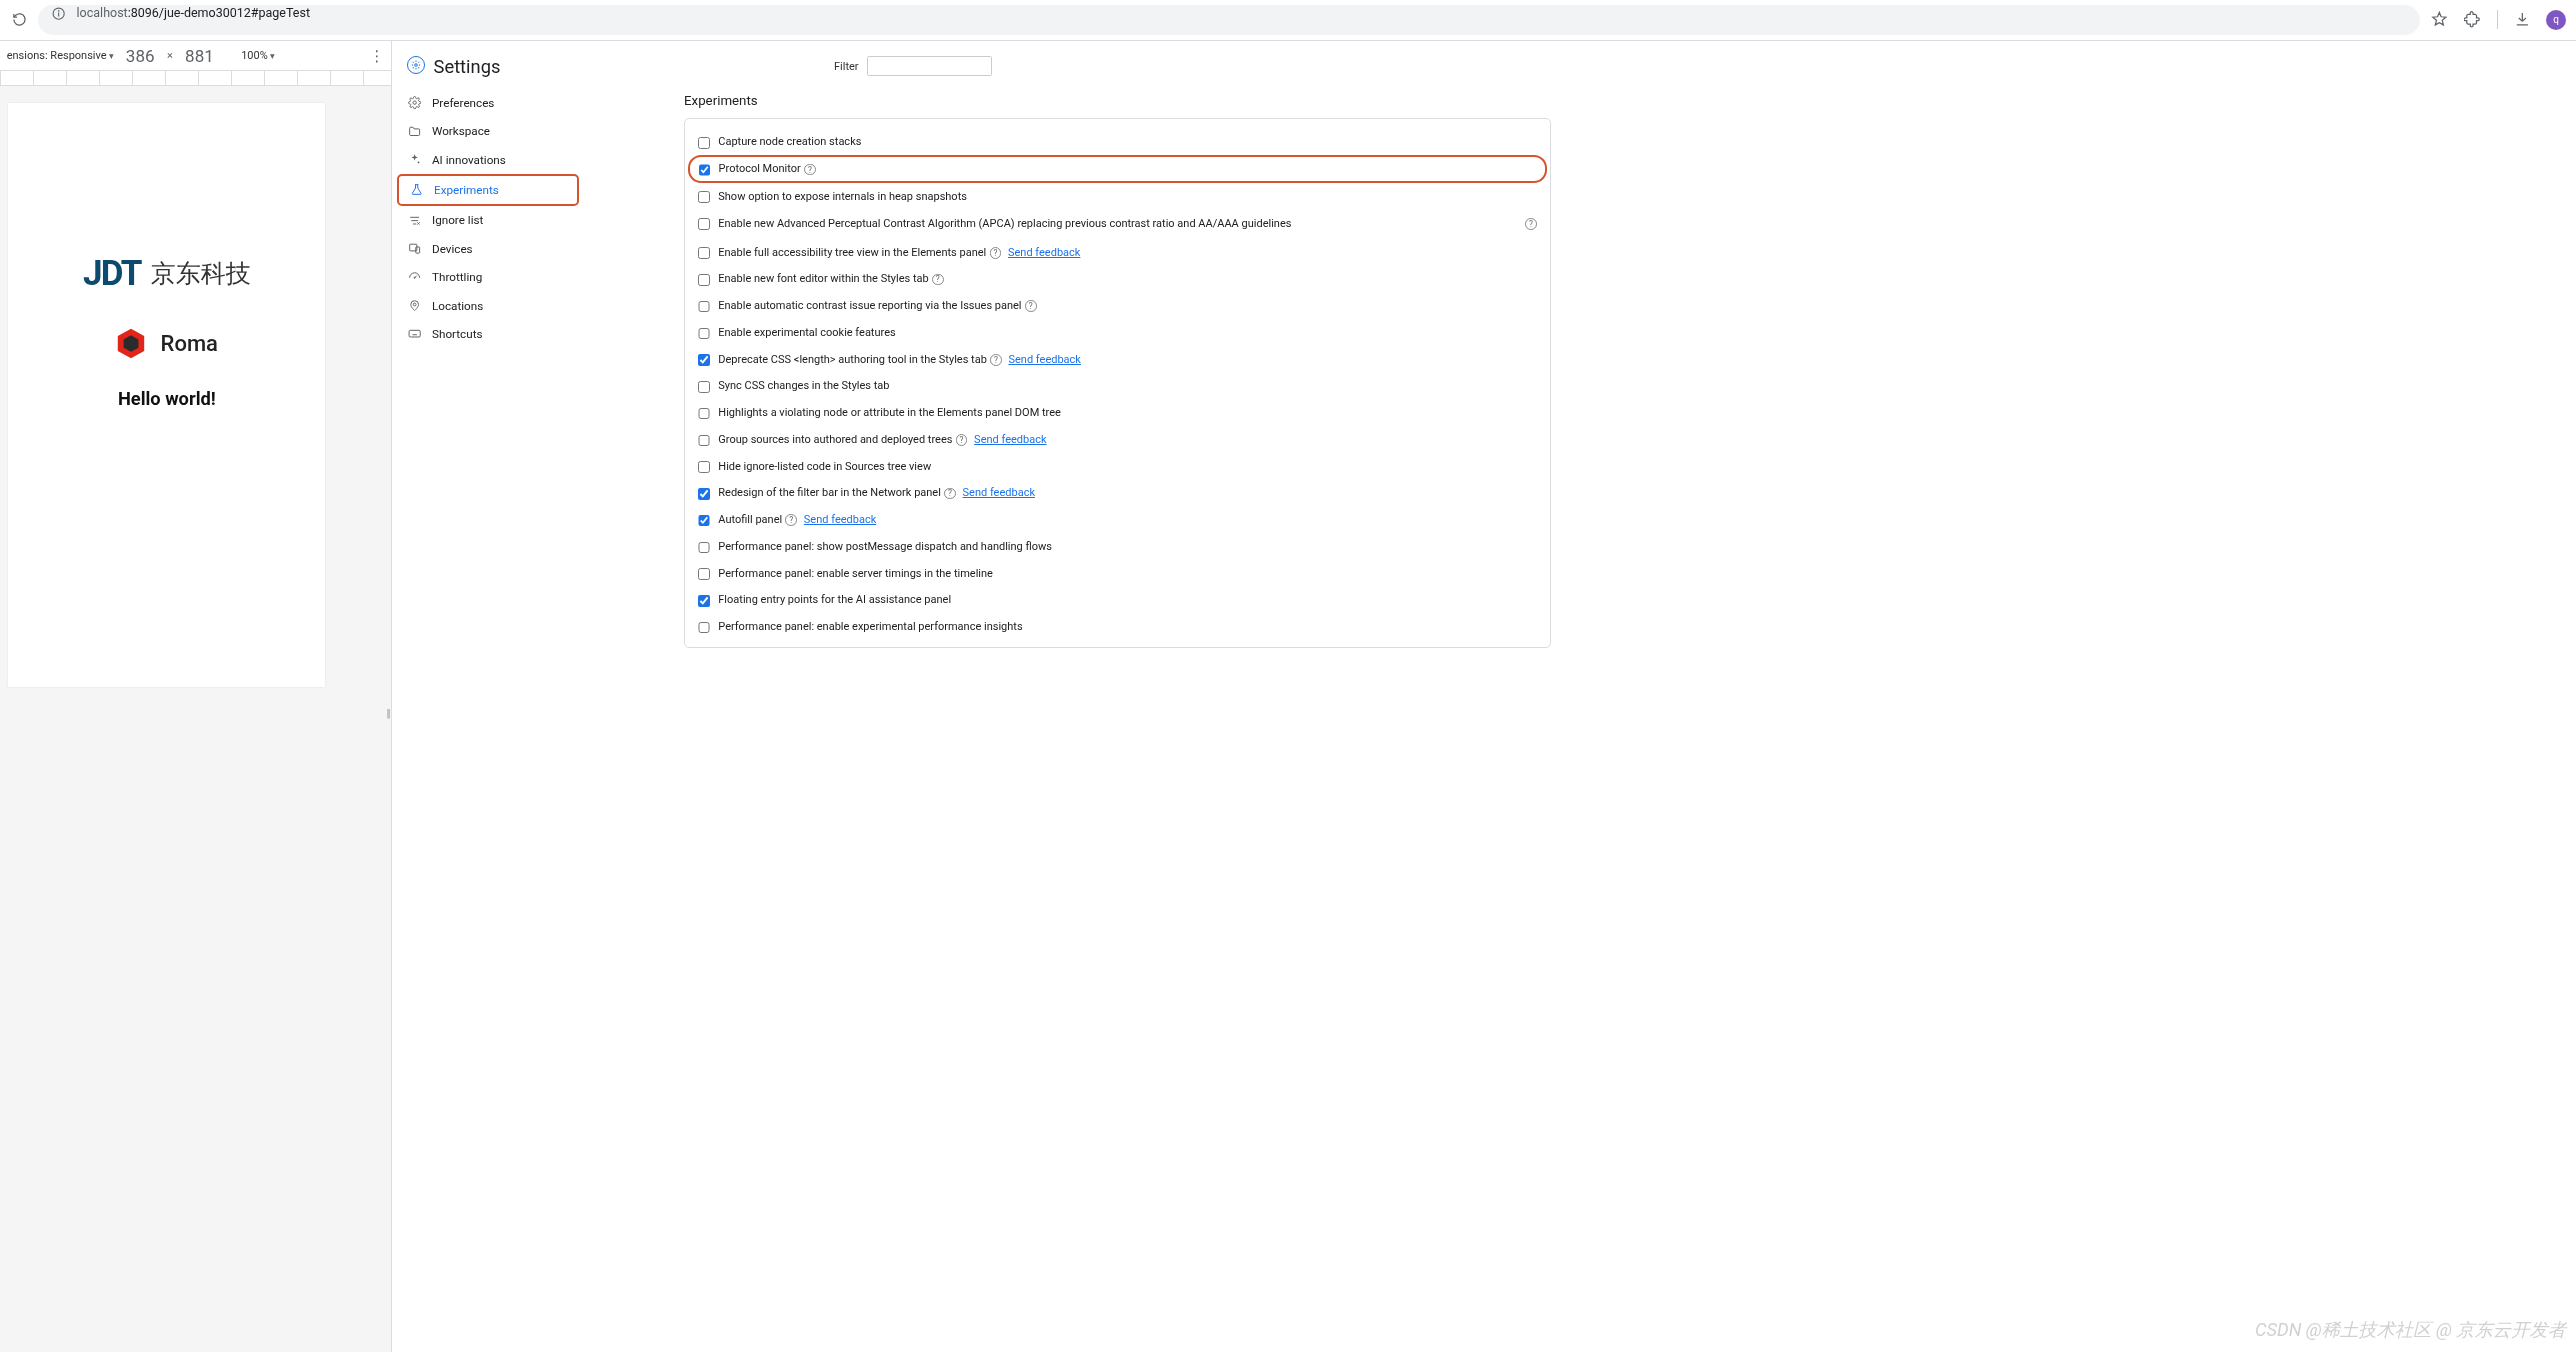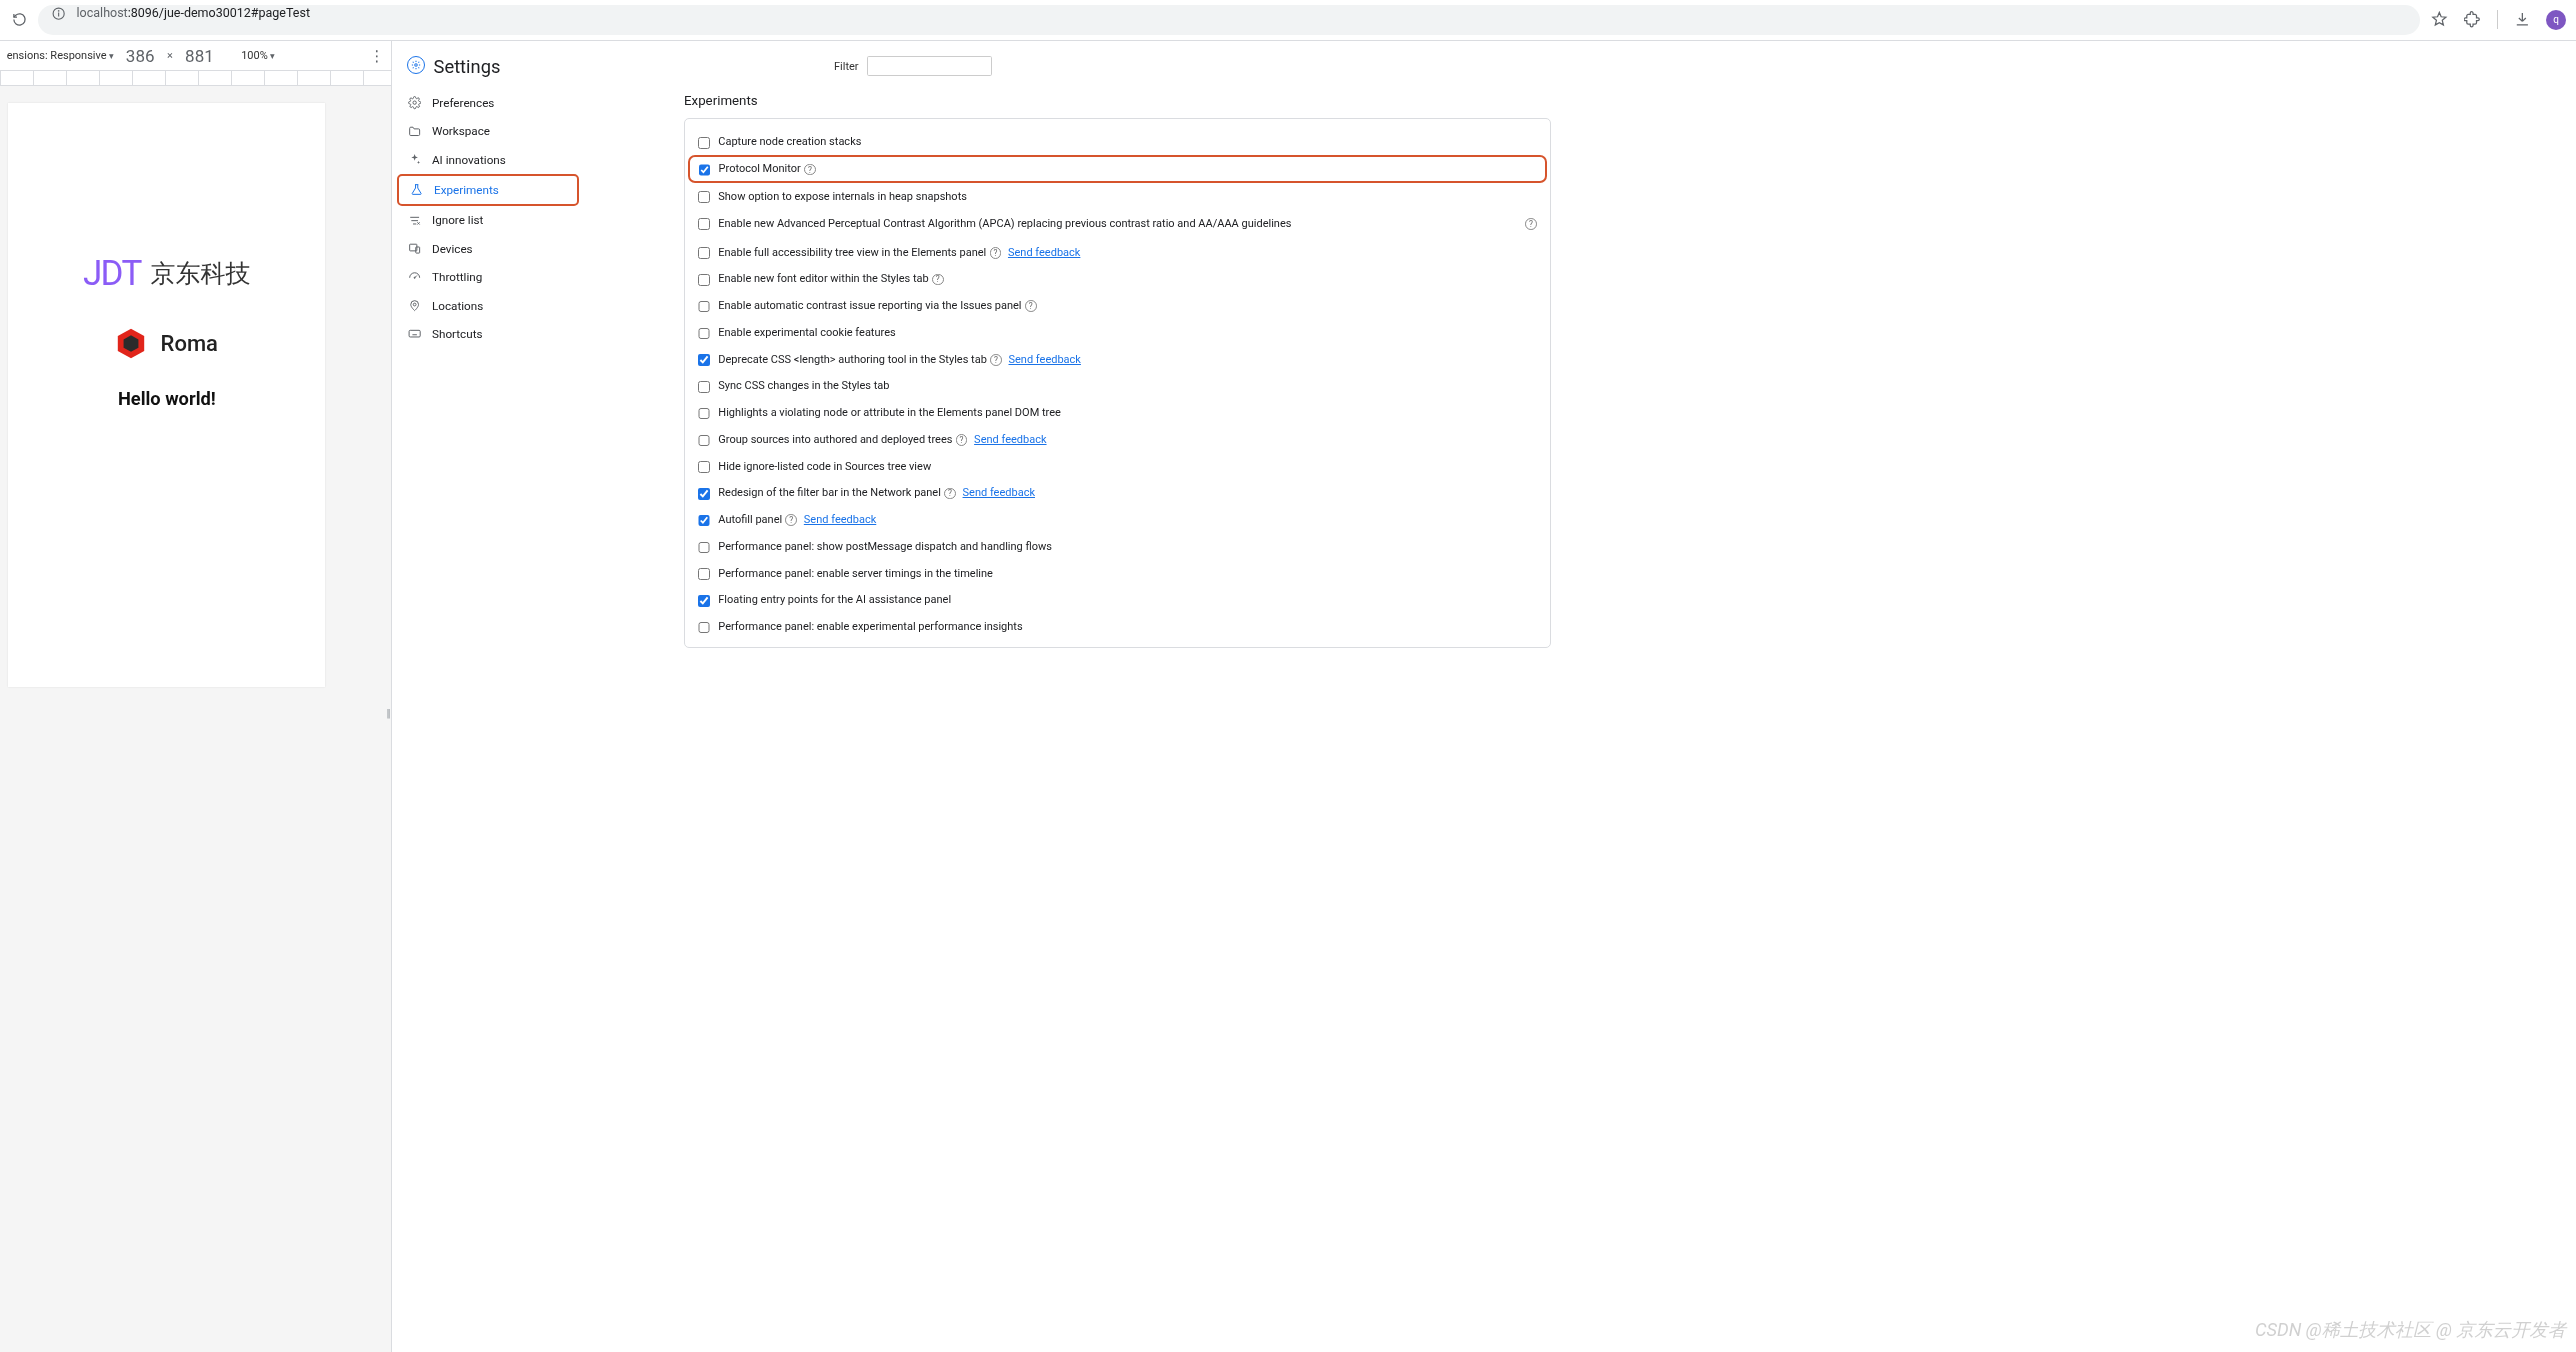--- a/index.html
+++ b/index.html
@@ -18,21 +18,21 @@
 .left-pane { width: 392px; background: #fff; border-right: 0.8px solid #dadce0; display: flex; flex-direction: column; position: relative; }
 .device-bar { display: flex; align-items: center; height: 30px; padding: 0 6.7px; border-bottom: 0.8px solid #dadce0; gap: 6.7px; font-size: 11px; color: #333; }
 .device-bar .dim-input { width: 40px; text-align: center; font-size: 17px; border: none; padding: 1.7px; color: #5f6368; }
 .device-bar .x { color: #5f6368; }
 .kebab { margin-left: auto; font-size: 15px; color: #5f6368; cursor: pointer; }
 .dropdown-caret::after { content: " ▾"; font-size: 9.2px; color: #5f6368; }
 .ruler-h { height: 15px; border-bottom: 0.8px solid #dadce0; background: repeating-linear-gradient(90deg, #dadce0 0 0.8px, transparent 0.8px 33px); }
 .preview-area { flex: 1; background: #f5f5f5; display: flex; justify-content: flex-start; padding: 16.7px 8.3px; }
 .preview-frame { width: 317px; height: 584px; background: #fff; box-shadow: 0 0 1.7px rgba(0,0,0,0.1); display: flex; flex-direction: column; align-items: center; padding-top: 150px; }
 .jdt-logo { display: flex; align-items: center; gap: 10px; }
-.jdt-mark { font-size: 35px; font-weight: 400; color: #8b5cf6; letter-spacing: -1.7px; }
+.jdt-mark { font-size: 35px; font-weight: 700; color: #0c4a6e; letter-spacing: -1.7px; }
 .jdt-cn { font-size: 25px; color: #333; font-weight: 500; }
 .roma-row { display: flex; align-items: center; gap: 15px; margin-top: 33px; }
 .roma-icon { width: 30px; height: 33px; position: relative; }
 .roma-svg { width: 30px; height: 33px; }
 .roma-text { font-size: 22px; color: #222; font-weight: 500; }
 .hello { margin-top: 28px; font-size: 18.3px; font-weight: 700; color: #111; }
 .resize-handle { position: absolute; right: 0; top: 50%; width: 6.7px; height: 33px; display: flex; align-items: center; justify-content: center; color: #9aa0a6; font-size: 11.7px; letter-spacing: -1.7px; }
 
 .settings-pane { flex: 1; display: flex; background: #fff; }
 .settings-nav { width: 192px; padding: 15px 0; }
@@ -54,21 +54,21 @@
 .exp-card { border: 0.8px solid #dadce0; border-radius: 5px; padding: 10px 13.3px 6.7px; }
 .warning-row { display: flex; align-items: center; gap: 8.3px; font-size: 11px; color: #333; padding: 3.3px 0 10px; }
 .warn-icon { color: #e37400; }
 .exp-row { display: flex; align-items: flex-start; gap: 8.3px; padding: 6.7px 0; font-size: 11px; color: #202124; position: relative; }
 .exp-row input[type=checkbox] { width: 11.7px; height: 11.7px; margin-top: 1.7px; accent-color: #1a73e8; flex-shrink: 0; }
 .exp-label { flex: 1; }
 .exp-label.multiline { line-height: 1.45; }
 .help-icon { display: inline-flex; width: 11.7px; height: 11.7px; border: 0.8px solid #888; border-radius: 50%; align-items: center; justify-content: center; font-size: 8.3px; color: #666; margin-left: 3.3px; vertical-align: middle; }
 .help-icon.trail { position: absolute; right: 0; top: 8.3px; }
 .send-link { color: #1a73e8; text-decoration: underline; margin-left: 6.7px; font-size: 11px; }
-.row-highlight { border: 2.5px solid #d6542c; border-radius: 7px; margin: 0 -10px; padding: 5px 8.3px !important; }
+.row-highlight { border: 2.5px solid #d6542c; border-radius: 13px; margin: 0 -10px; padding: 5px 8.3px !important; }
 
 .watermark { position: absolute; right: 10px; bottom: 10px; font-size: 15px; color: rgba(120,120,120,0.35); font-style: italic; pointer-events: none; }
 .watermark .wm1 { font-size: 18.3px; }
 
 svg { display: block; }
 </style>
 </head>
 <body>
 
 <div class="browser-toolbar">

